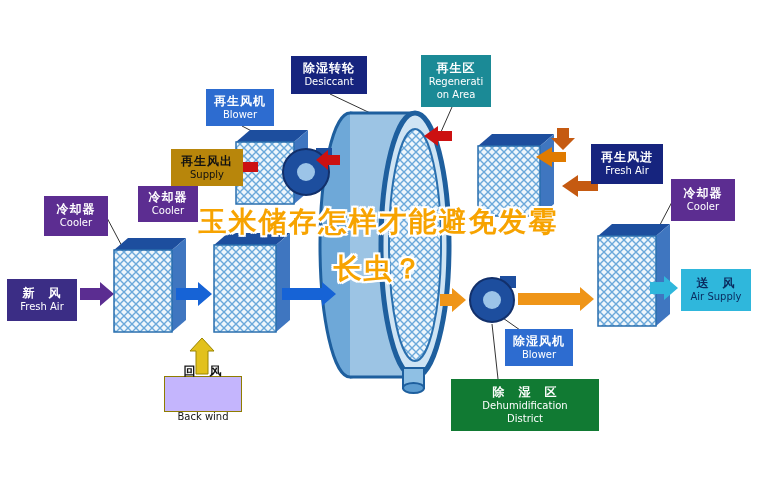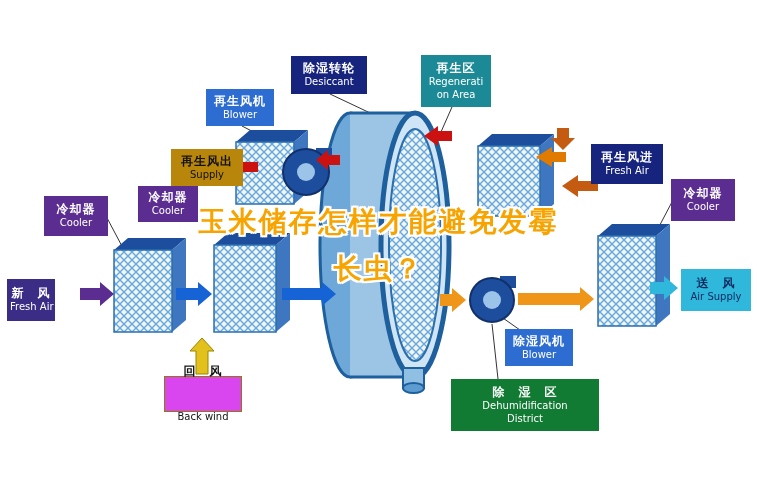--- a/index.html
+++ b/index.html
@@ -13,22 +13,22 @@
 
   .lbl-desiccant{left:291px;top:56px;width:76px;height:38px;background:#16247e;color:#fff;}
   .lbl-regen-area{left:421px;top:55px;width:70px;height:52px;background:#1b8a96;color:#fff;}
   .lbl-regen-blower{left:206px;top:89px;width:68px;height:37px;background:#2d6cd0;color:#fff;}
   .lbl-regen-heater{left:531px;top:89px;width:82px;height:37px;background:#1f97a8;color:#fff;}
   .lbl-exhaust{left:171px;top:149px;width:72px;height:37px;background:#b8860b;color:#111;}
   .lbl-regen-fresh-air{left:591px;top:144px;width:72px;height:40px;background:#16247e;color:#fff;}
   .lbl-cooler-left{left:44px;top:196px;width:64px;height:40px;background:#5c2d91;color:#fff;}
   .lbl-cooler-mid{left:138px;top:186px;width:60px;height:36px;background:#5c2d91;color:#fff;}
   .lbl-cooler-right{left:671px;top:179px;width:64px;height:42px;background:#5c2d91;color:#fff;}
-  .lbl-fresh-air{left:7px;top:279px;width:48px;height:42px;background:#3b2d85;color:#fff;}
-  .lbl-back-wind{left:164px;top:376px;width:78px;height:36px;background:#d946ef;color:#111;border:1px solid #8f7d00;gap:32px;}
+  .lbl-fresh-air{left:7px;top:279px;width:70px;height:42px;background:#3b2d85;color:#fff;}
+  .lbl-back-wind{left:164px;top:376px;width:78px;height:36px;background:#c4b5fd;color:#111;border:1px solid #8f7d00;gap:32px;}
   .lbl-air-supply{left:681px;top:269px;width:70px;height:42px;background:#2fb7dc;color:#0a2a5e;}
   .lbl-dehumid-blower{left:505px;top:329px;width:68px;height:37px;background:#2d6cd0;color:#fff;}
   .lbl-dehumid-district{left:451px;top:379px;width:148px;height:52px;background:#117a33;color:#fff;}
   .lbl-dehumid-district .en{font-size:10px;}
 
   .title-overlay{position:absolute;left:0;top:198px;width:757px;z-index:30;text-align:center;
     font-weight:bold;font-size:28px;line-height:47px;color:#f7a300;letter-spacing:2px;
     text-shadow:-2px -2px 0 #fff,0 -2px 0 #fff,2px -2px 0 #fff,-2px 0 0 #fff,2px 0 0 #fff,
                 -2px 2px 0 #fff,0 2px 0 #fff,2px 2px 0 #fff;}
 </style>

